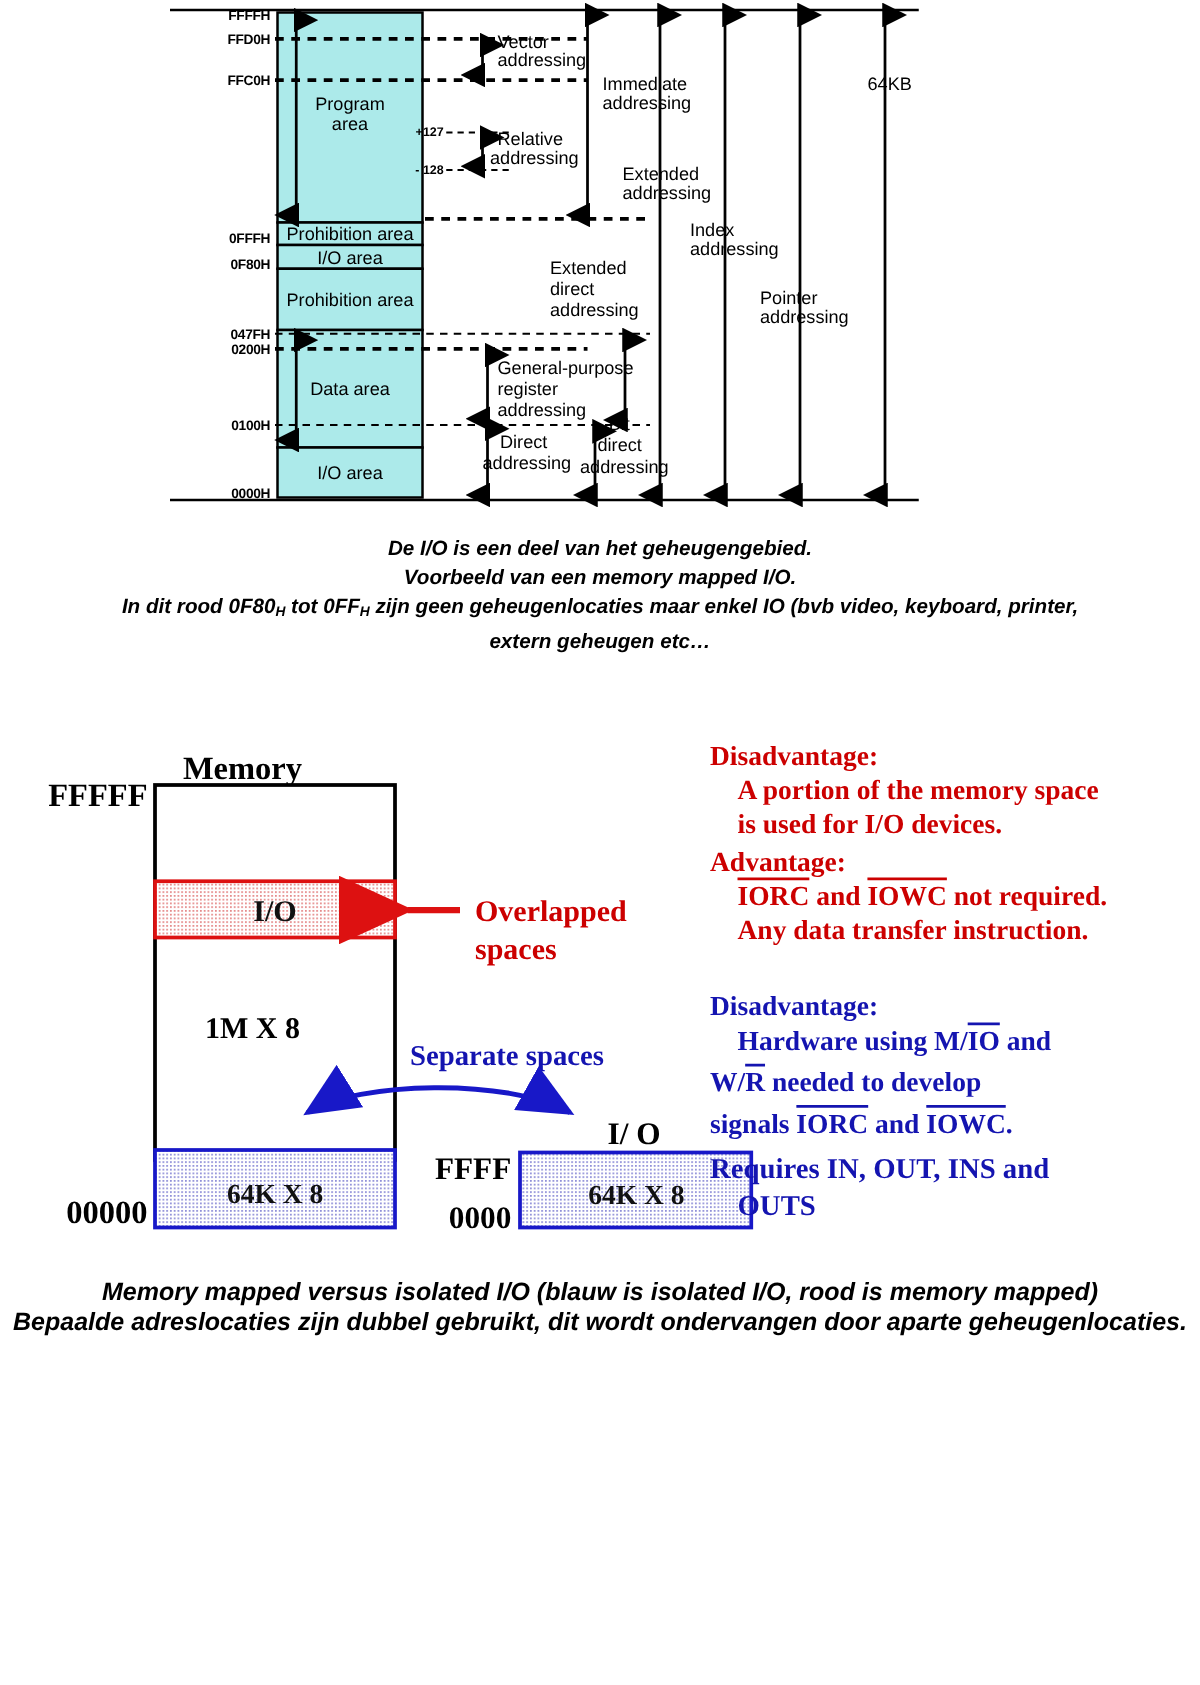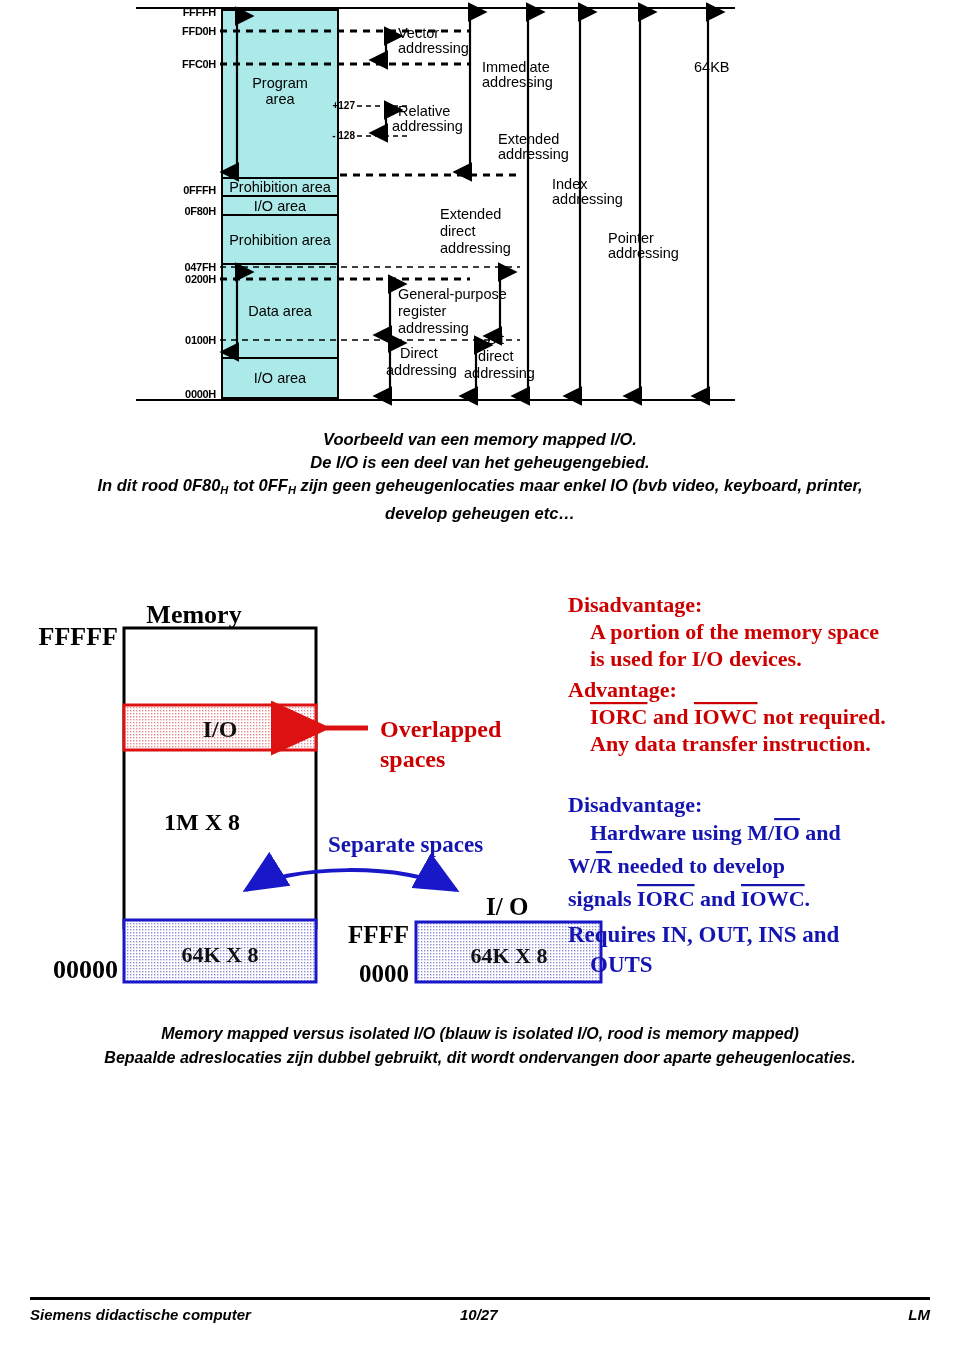--- a/index.html
+++ b/index.html
@@ -53,21 +53,21 @@
     font-weight: bold;
     font-size: 16.5px;
     line-height: 23px;
     color: #000;
   }
   .caption .sub { font-size: 11px; vertical-align: -3px; }
 
   #cap1 { top: 428px; }
   #cap1 .l3 { display: block; }
 
-  #cap2 { top: 1022px; font-size: 16px; line-height: 24px; }
+  #cap2 { top: 1022px; font-size: 20px; line-height: 24px; }
 
   
   #fig2 { position: absolute; left: 16px; top: 590px; width: 960px; height: 420px; }
   #fig2 svg { display: block; }
 
   .serif-b {
     font-family: "Liberation Serif", serif;
     font-weight: bold;
   }
   .hand-red { fill: #cc0000; }
@@ -229,24 +229,24 @@
 
       <text class="lbl-mode" x="487" y="344">Bit</text>
       <text class="lbl-mode" x="478" y="361">direct</text>
       <text class="lbl-mode" x="464" y="378">addressing</text>
 
       <text class="lbl-mode" x="694" y="72">64KB</text>
     </svg>
   </div>
 
   <div id="cap1" class="caption">
+    <div>De I/O is een deel van het geheugengebied.</div>
     <div>Voorbeeld van een memory  mapped I/O.</div>
-    <div>De I/O is een deel van het geheugengebied.</div>
     <div class="l3"><span>In dit rood 0F80</span><span class="sub">H</span><span> tot 0FF</span><span class="sub">H</span><span> zijn geen geheugenlocaties maar enkel IO (bvb video, keyboard, printer,</span></div>
-    <div>develop geheugen etc…</div>
+    <div>extern geheugen etc…</div>
   </div>
 
   <div id="fig2">
     <svg width="960" height="420" viewBox="0 0 960 420" xmlns="http://www.w3.org/2000/svg">
       <defs>
         <pattern id="dotsRed" width="3" height="3" patternUnits="userSpaceOnUse">
           <rect width="3" height="3" fill="#ffffff"></rect>
           <rect width="1.4" height="1.4" x="0" y="0" fill="#e58a8a"></rect>
         </pattern>
         <pattern id="dotsBlue" width="3" height="3" patternUnits="userSpaceOnUse">
@@ -318,22 +318,14 @@
         <text x="574" y="382" font-size="23">OUTS</text>
       </g>
     </svg>
   </div>
 
   <div id="cap2" class="caption">
     <div>Memory mapped versus isolated I/O (blauw is isolated I/O, rood is memory mapped)</div>
     <div>Bepaalde adreslocaties zijn dubbel gebruikt, dit  wordt ondervangen door aparte geheugenlocaties.</div>
   </div>
 
-  <div id="footer">
-    <div class="rule"></div>
-    <div class="row">
-      <div class="f-left">Siemens didactische computer</div>
-      <div class="f-mid">10/27</div>
-      <div class="f-right">LM</div>
-    </div>
-  </div>
 
 </div>
 
 </body></html>

